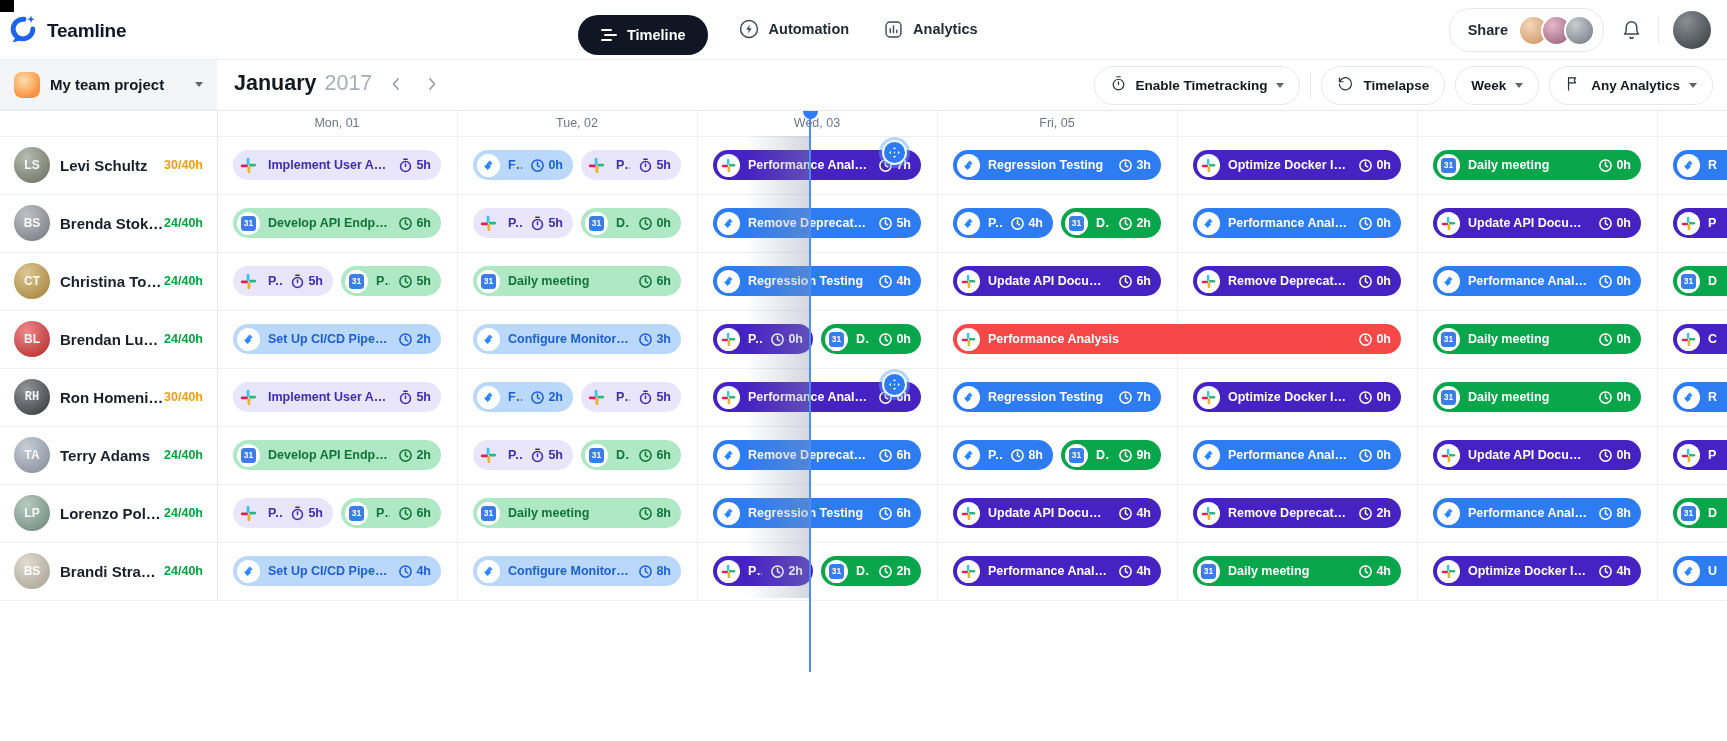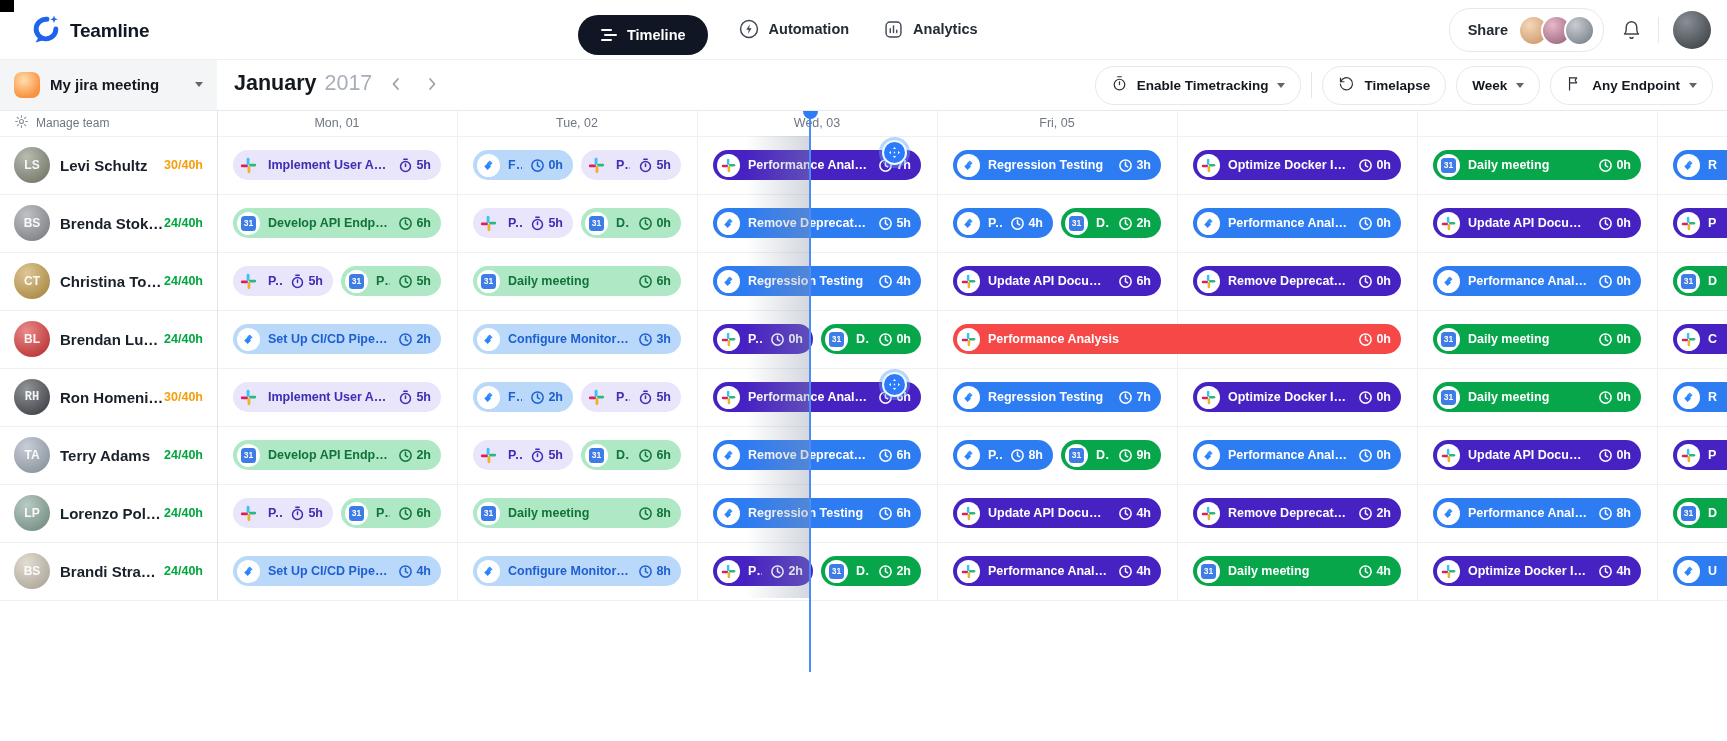--- a/index.html
+++ b/index.html
@@ -2,21 +2,21 @@
 <html><head>
 <meta charset="utf-8">
 <style>
   html,body{margin:0;padding:0;background:#fff;}
   .app{position:relative;width:1727px;height:741px;overflow:hidden;background:#fff;
        font-family:"Liberation Sans",sans-serif;color:#1C2430;}
   .artifact{position:absolute;left:0;top:0;width:14px;height:12px;background:#000;z-index:30;}
 
   
   .topbar{position:absolute;left:0;top:0;width:100%;height:59px;border-bottom:1px solid #EEF0F2;background:#fff;z-index:10;}
-  .brand{position:absolute;left:31px;top:14px;display:flex;align-items:center;gap:9px;}
+  .brand{position:absolute;left:8px;top:14px;display:flex;align-items:center;gap:9px;}
   .brand .word{font-size:19px;font-weight:700;letter-spacing:-.2px;color:#101623;}
   .nav-tabs{position:absolute;left:578px;top:9px;display:flex;align-items:center;gap:26px;height:40px;}
   .tab{display:flex;align-items:center;gap:9px;font-size:14.5px;font-weight:600;color:#242B35;cursor:pointer;padding:0 4px;height:40px;}
   .tab.active{background:#101623;color:#fff;border-radius:21px;padding:0 22px;margin-top:11px;}
   .top-right{position:absolute;right:16px;top:9px;display:flex;align-items:center;gap:14px;height:42px;}
   .share-pill{display:flex;align-items:center;gap:10px;height:42px;border:1px solid #E6E8EB;border-radius:21px;padding:0 8px 0 18px;cursor:pointer;background:#fff;}
   .share-pill .lbl{font-size:14.5px;font-weight:600;color:#242B35;}
   .savs{display:flex;}
   .sav{width:27px;height:27px;border-radius:50%;border:2px solid #fff;margin-left:-8px;}
   .sav:first-child{margin-left:0;}
@@ -154,21 +154,21 @@
         </svg>
       </div>
       <div class="vdiv"></div>
       <div class="me-avatar"></div>
     </div>
   </div>
 
   <div class="toolbar">
     <div class="proj">
       <span class="proj-ic"></span>
-      <span class="proj-name">My jira meeting</span>
+      <span class="proj-name">My team project</span>
       <span class="caret"></span>
     </div>
     <div class="month-title">
       <span class="m">January</span>
       <span class="y">2017</span>
       <span class="nav-arrow">
         <svg width="16" height="16" viewBox="0 0 16 16" fill="none" stroke="#9AA1AA" stroke-width="1.8" stroke-linecap="round" stroke-linejoin="round">
             <path d="M10 3L5.5 8 10 13"></path>
           </svg>
       </span>
@@ -204,36 +204,27 @@
         <span>Week</span>
         <span class="caret"></span>
       </div>
       <div class="fpill">
         <span>
           <svg width="17" height="17" viewBox="0 0 24 24" fill="none" stroke="#2A3039" stroke-width="1.7" stroke-linecap="round" stroke-linejoin="round">
               <path d="M5 21V4"></path>
               <path d="M5 4h10l-2 3.5L15 11H5"></path>
             </svg>
         </span>
-        <span>Any Endpoint</span>
+        <span>Any Analytics</span>
         <span class="caret"></span>
       </div>
     </div>
   </div>
 
   <div class="side-border"></div>
-  <div class="manage">
-    <span>
-      <svg width="15" height="15" viewBox="0 0 24 24" fill="none" stroke="#8A919C" stroke-width="1.8" stroke-linecap="round">
-          <circle cx="12" cy="12" r="3.2"></circle>
-          <path d="M12 2.6v2.6M12 18.8v2.6M2.6 12h2.6M18.8 12h2.6M5.3 5.3l1.8 1.8M16.9 16.9l1.8 1.8M18.7 5.3l-1.8 1.8M7.1 16.9l-1.8 1.8"></path>
-        </svg>
-    </span>
-    <span>Manage team</span>
-  </div>
   <div class="members">
       <div class="member">
         <div class="avatar" style="background: radial-gradient(circle at 35% 28%, rgba(255, 255, 255, 0.45), rgba(0, 0, 0, 0.18)), rgb(125, 132, 113);">LS</div>
         <span class="mname">Levi Schultz</span>
         <span class="mhours" style="color: rgb(245, 158, 11);">30/40h</span>
       </div>
       <div class="member">
         <div class="avatar" style="background: radial-gradient(circle at 35% 28%, rgba(255, 255, 255, 0.45), rgba(0, 0, 0, 0.18)), rgb(138, 142, 149);">BS</div>
         <span class="mname">Brenda Stokes</span>
         <span class="mhours" style="color: rgb(0, 166, 62);">24/40h</span>

